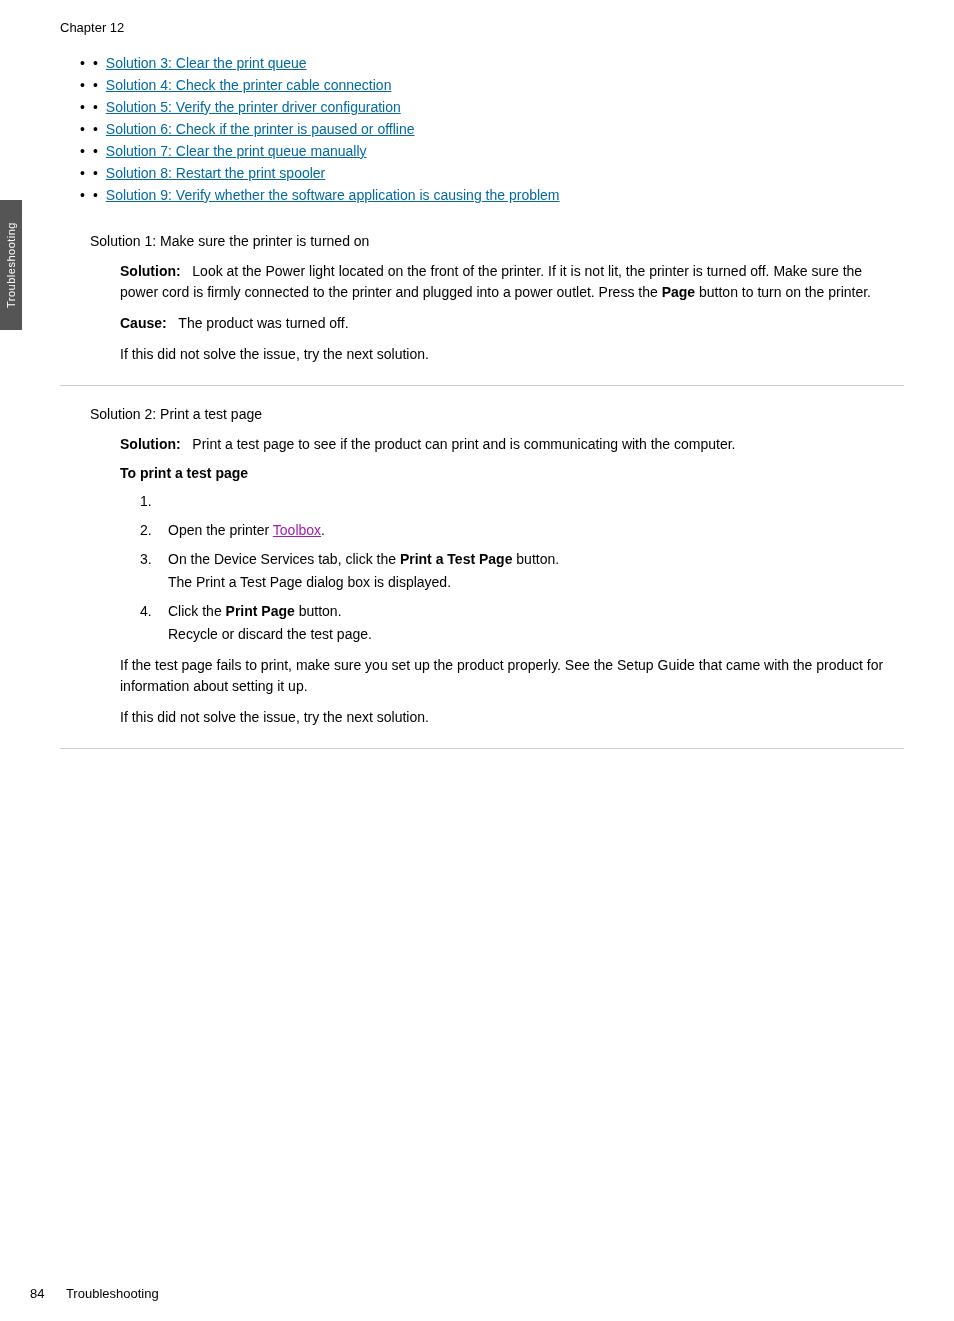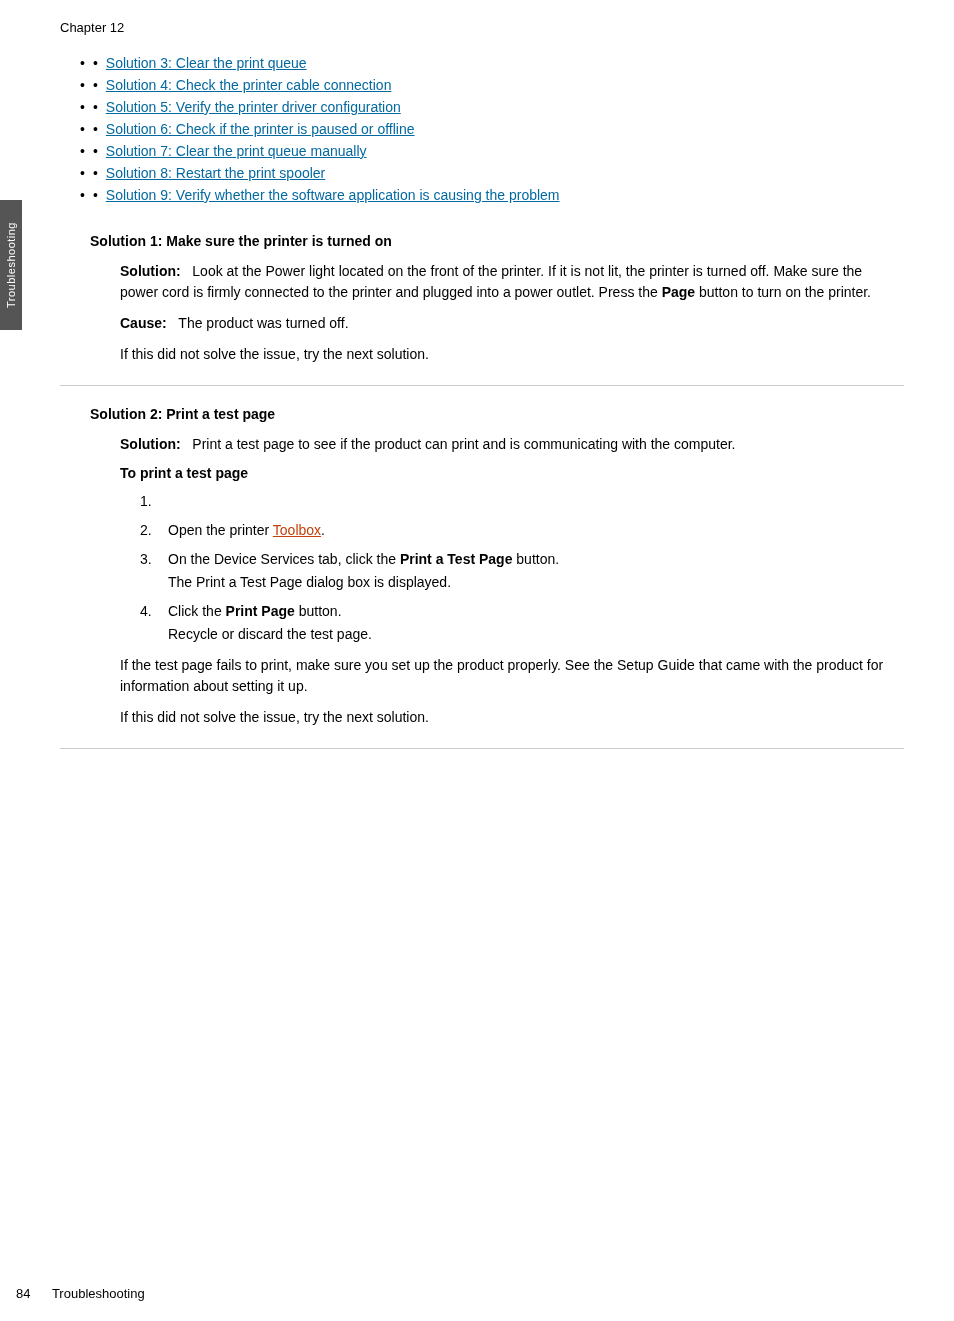--- a/index.html
+++ b/index.html
@@ -84,42 +84,42 @@
       text-decoration: underline;
       cursor: pointer;
       font-size: 14px;
     }
 
     .section {
       margin-bottom: 10px;
     }
 
     .section-title {
-      font-weight: bold;
+      font-weight: normal;
       font-size: 14px;
       margin-bottom: 12px;
       margin-left: 30px;
     }
 
     .section-content {
       margin-left: 60px;
       margin-bottom: 10px;
       line-height: 1.5;
     }
 
     .section-content p {
       margin-bottom: 10px;
     }
 
     .label-bold {
       font-weight: bold;
     }
 
     .inline-link {
-      color: #c2410c;
+      color: #a21caf;
       text-decoration: underline;
       cursor: pointer;
     }
 
     .divider {
       border: none;
       border-top: 1px solid #cccccc;
       margin: 20px 0 20px 0;
     }
 
@@ -142,21 +142,21 @@
 
     .ordered-list li .sub-text {
       display: block;
       margin-top: 2px;
       margin-left: 0;
     }
 
     .footer {
       position: absolute;
       bottom: 20px;
-      left: 16px;
+      left: 30px;
       font-size: 13px;
       color: #000000;
     }
 
     .page-number {
       font-size: 13px;
     }
   </style>
 </head>
 <body>

